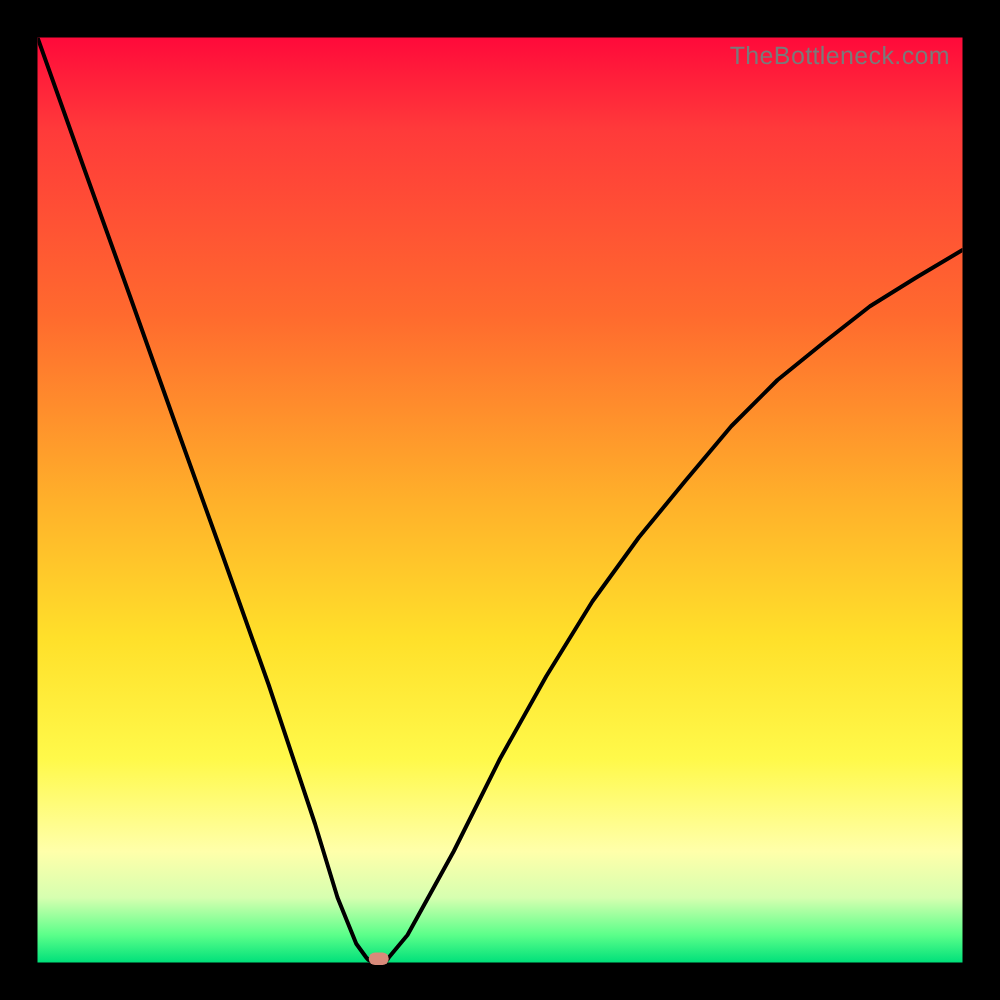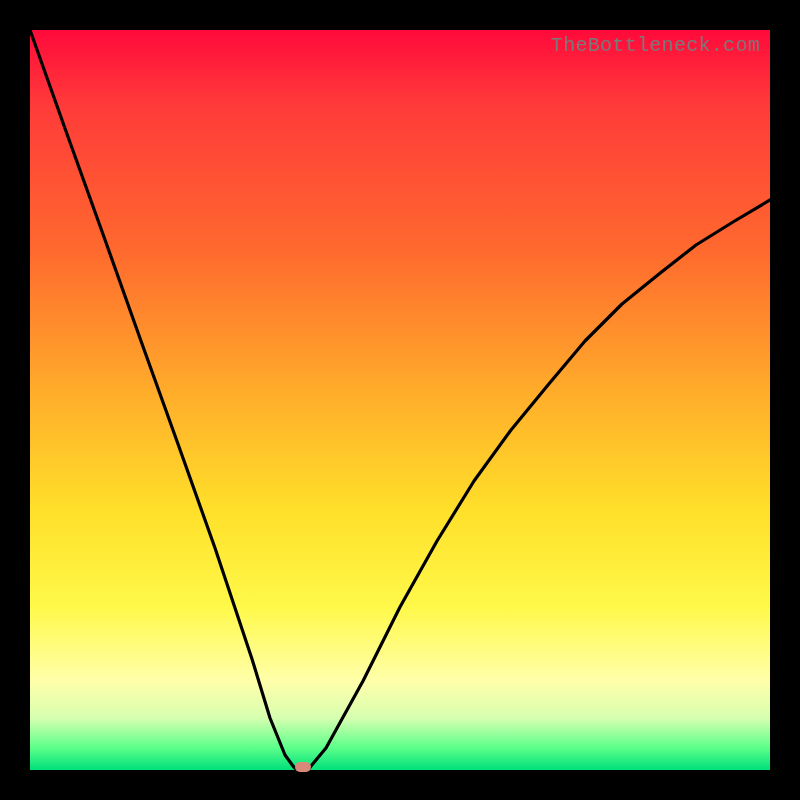--- a/index.html
+++ b/index.html
@@ -30,21 +30,20 @@
       #ff3a3a 10%,
       #ff6a2e 30%,
       #ffb02a 50%,
       #ffe02a 65%,
       #fff94a 78%,
       #ffffaa 88%,
       #d6ffb0 93%,
       #5cff8a 97%,
       #00e07a 100%
     );
-    font-family: Liberation Mono, monospace;
   }
   .watermark {
     position: absolute;
     top: 4px;
     right: 10px;
     color: #7a7a7a;
     font-size: 20px;
     letter-spacing: 0.3px;
     font-weight: 500;
     user-select: none;

